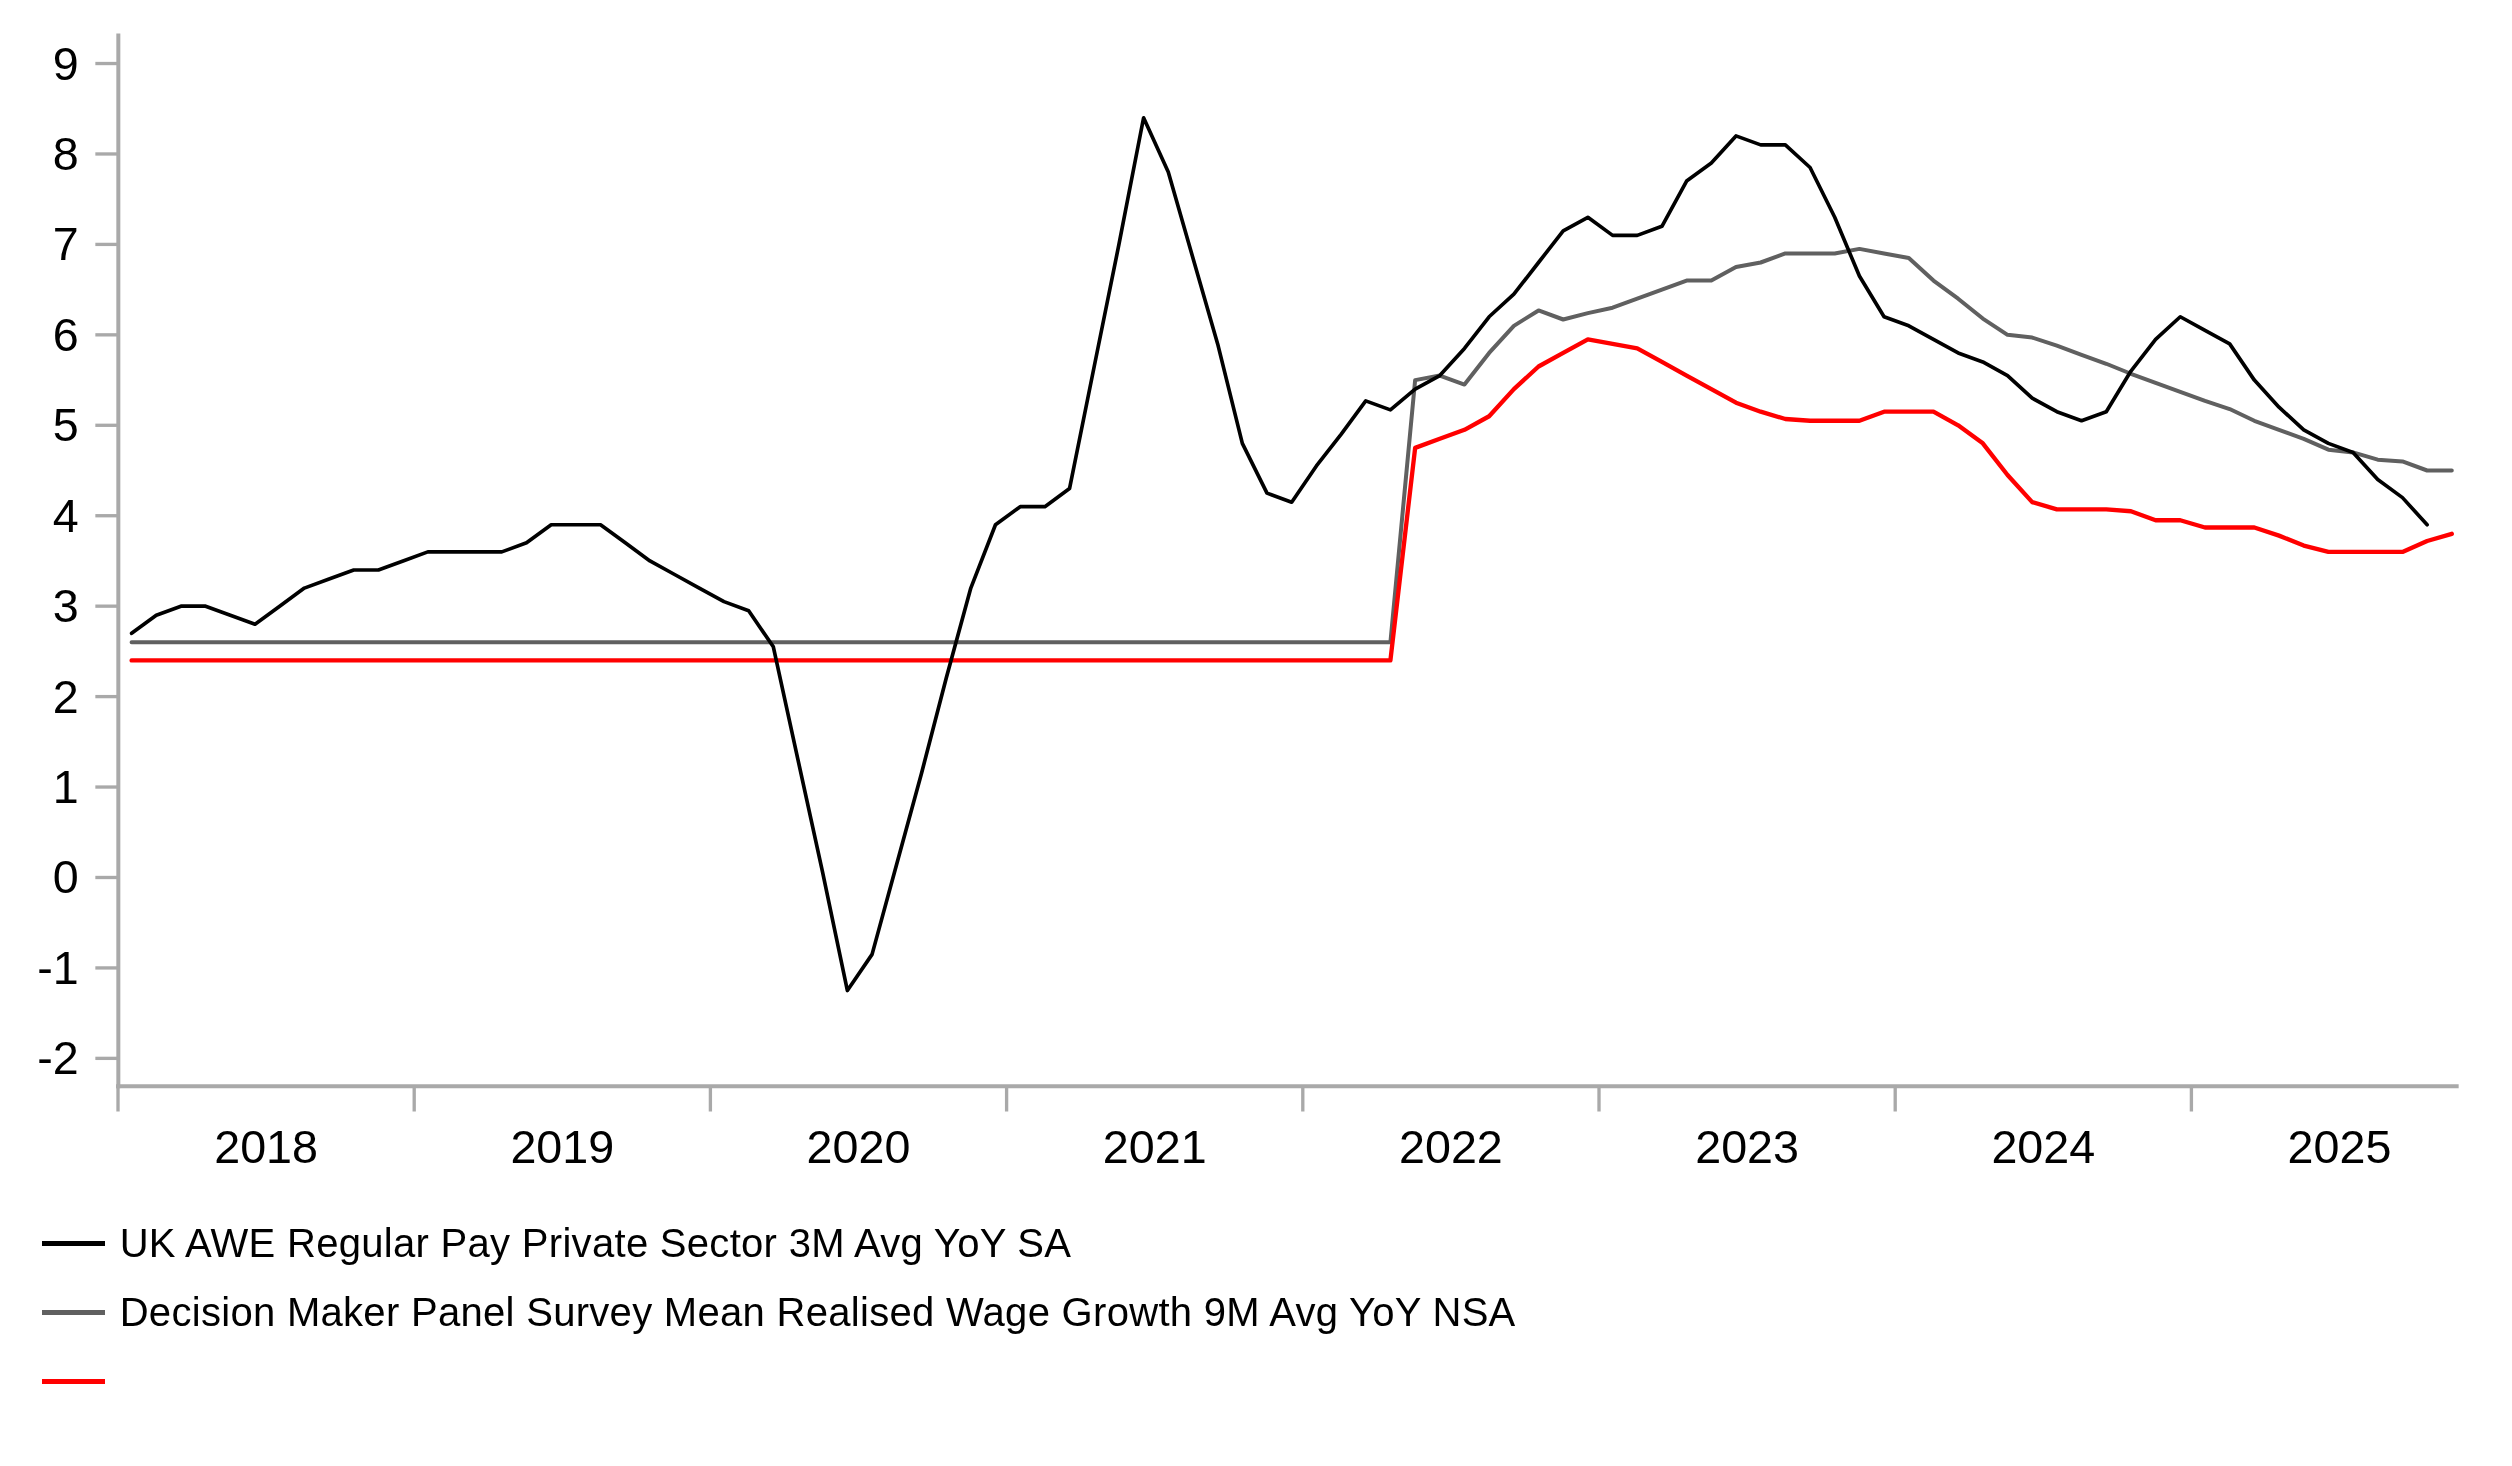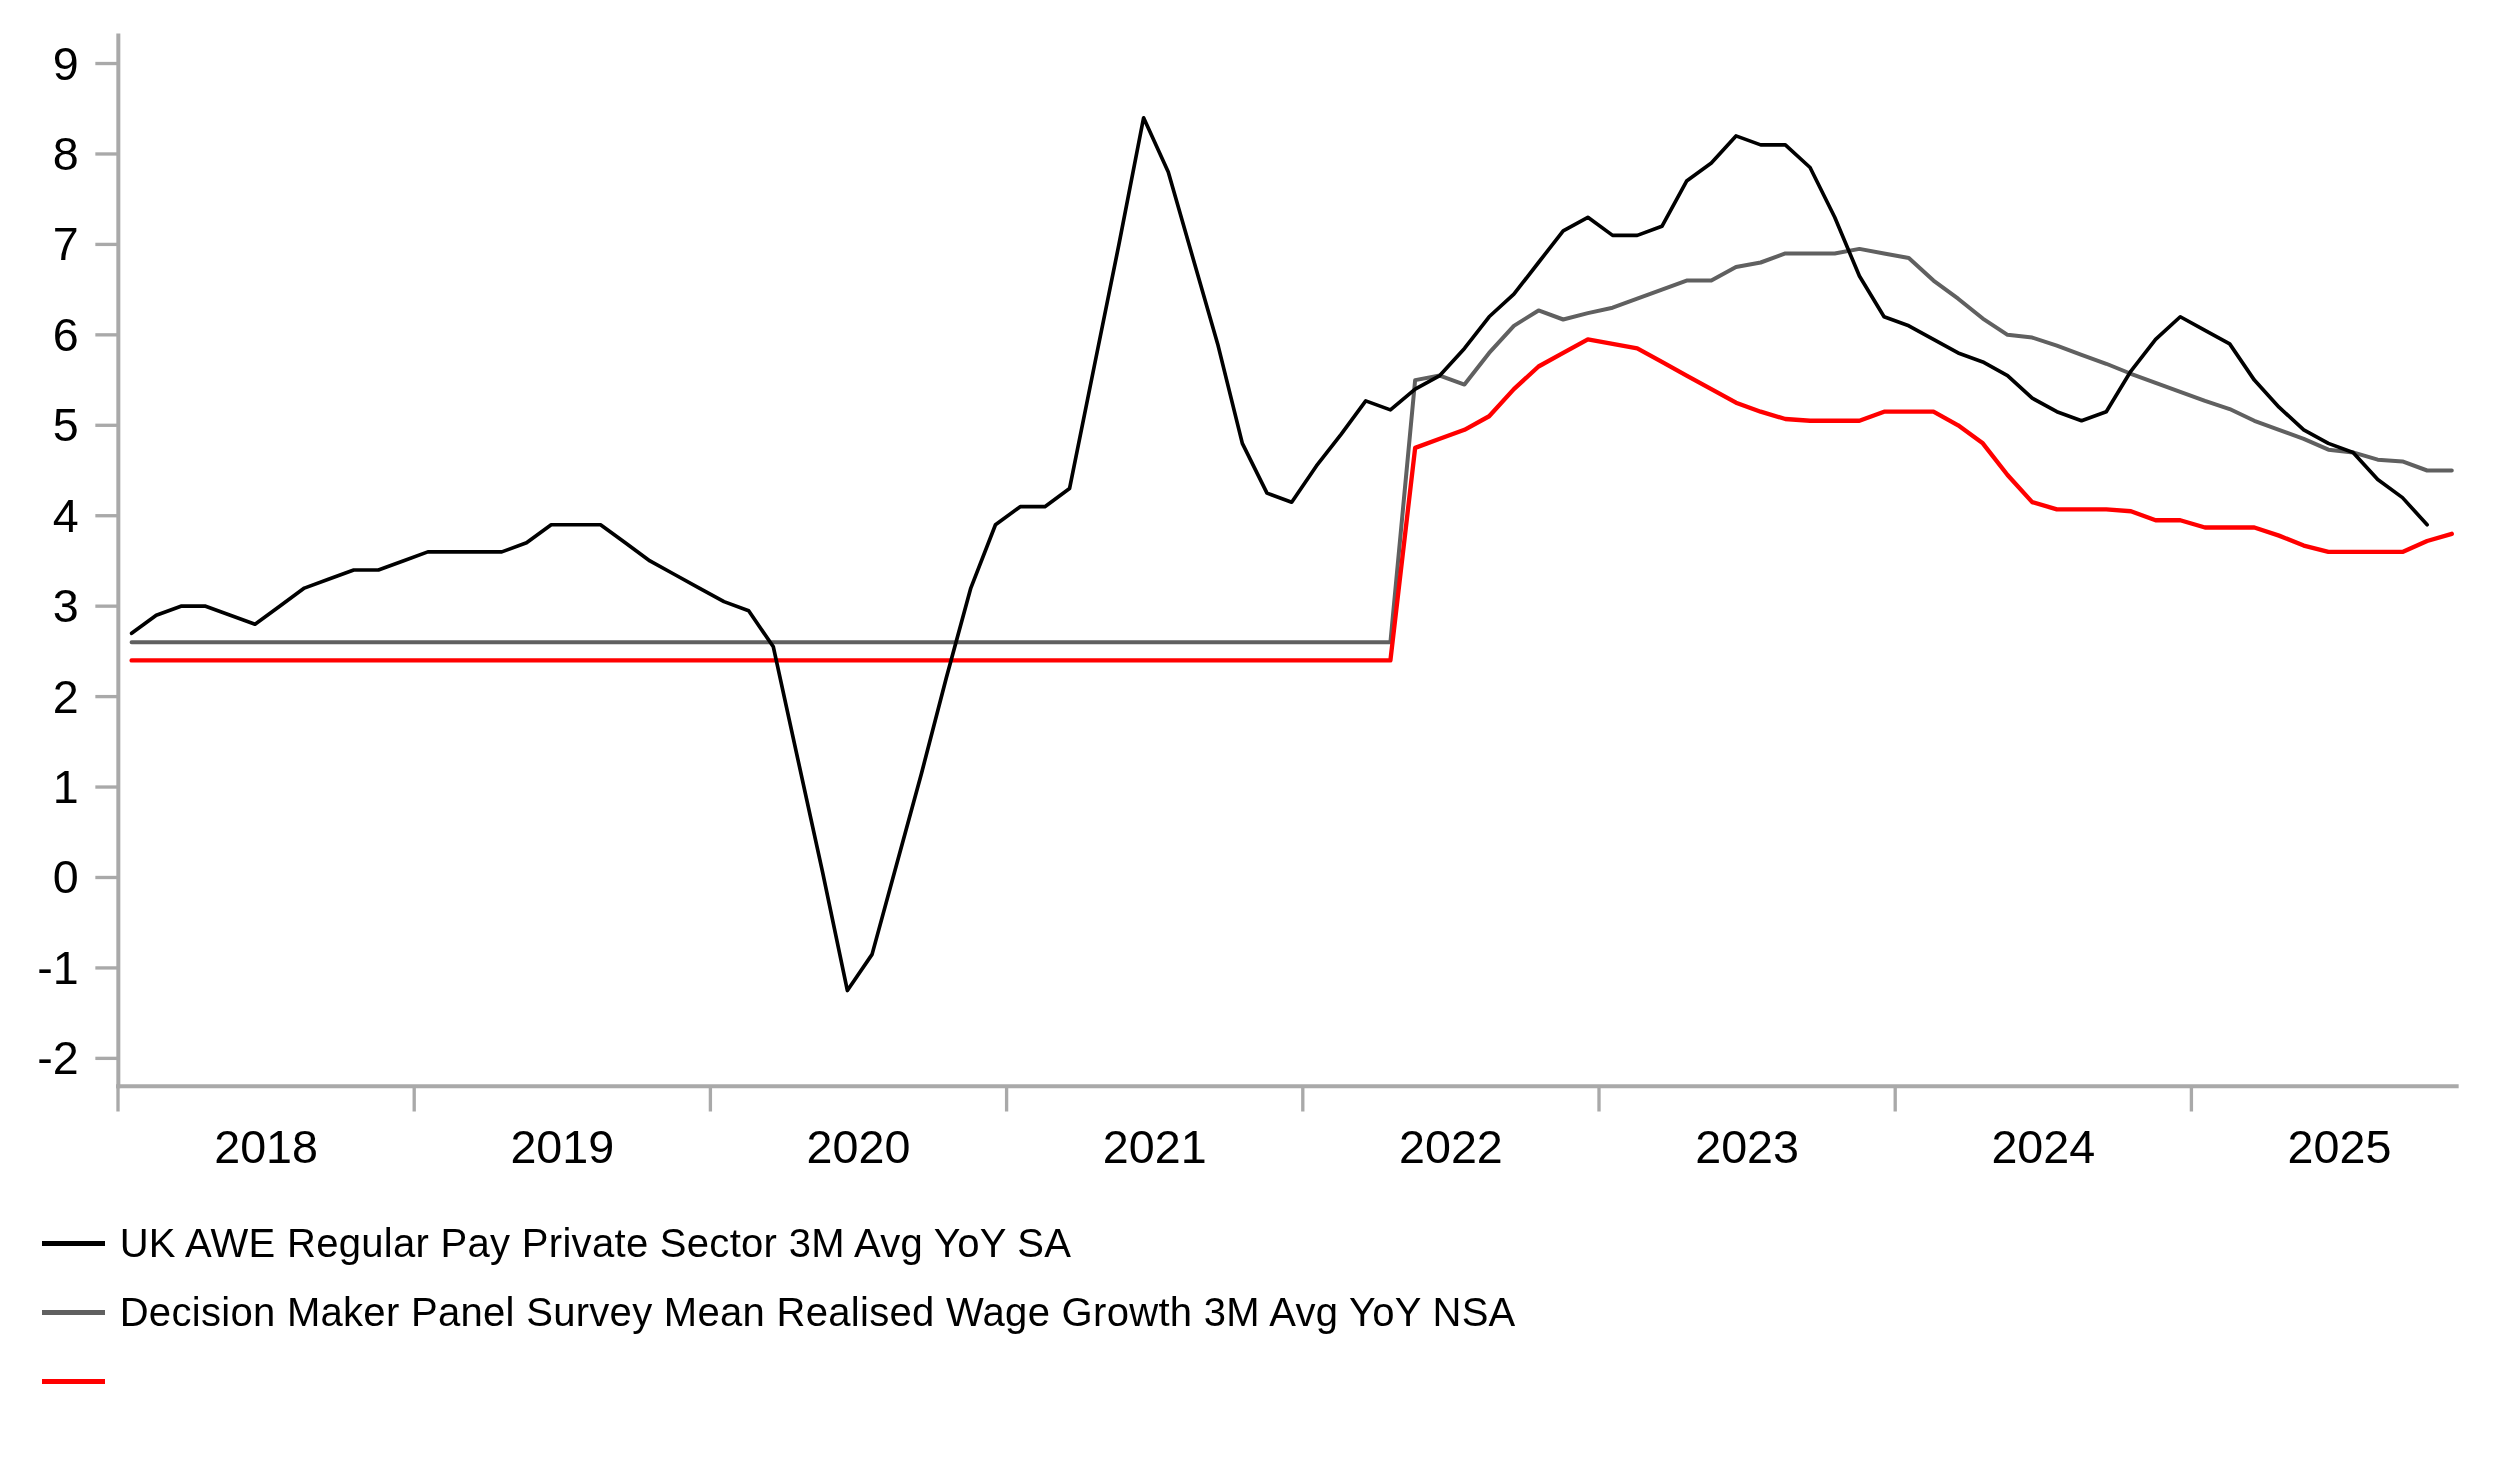--- a/index.html
+++ b/index.html
@@ -113,21 +113,21 @@
       </g>
   </svg>
 
   <div class="legend">
     <div class="legend-row" style="top:1217px">
       <span class="swatch" style="background: rgb(0, 0, 0);"></span>
       <span class="legend-label">UK AWE Regular Pay Private Sector 3M Avg YoY SA</span>
     </div>
     <div class="legend-row" style="top:1286px">
       <span class="swatch" style="background: rgb(96, 96, 96);"></span>
-      <span class="legend-label">Decision Maker Panel Survey Mean Realised Wage Growth 3M Avg YoY NSA</span>
+      <span class="legend-label">Decision Maker Panel Survey Mean Realised Wage Growth 9M Avg YoY NSA</span>
     </div>
     <div class="legend-row" style="top:1355px">
       <span class="swatch" style="background: rgb(255, 0, 0);"></span>
     </div>
   </div>
 
 </div>
 
 
 </body></html>

